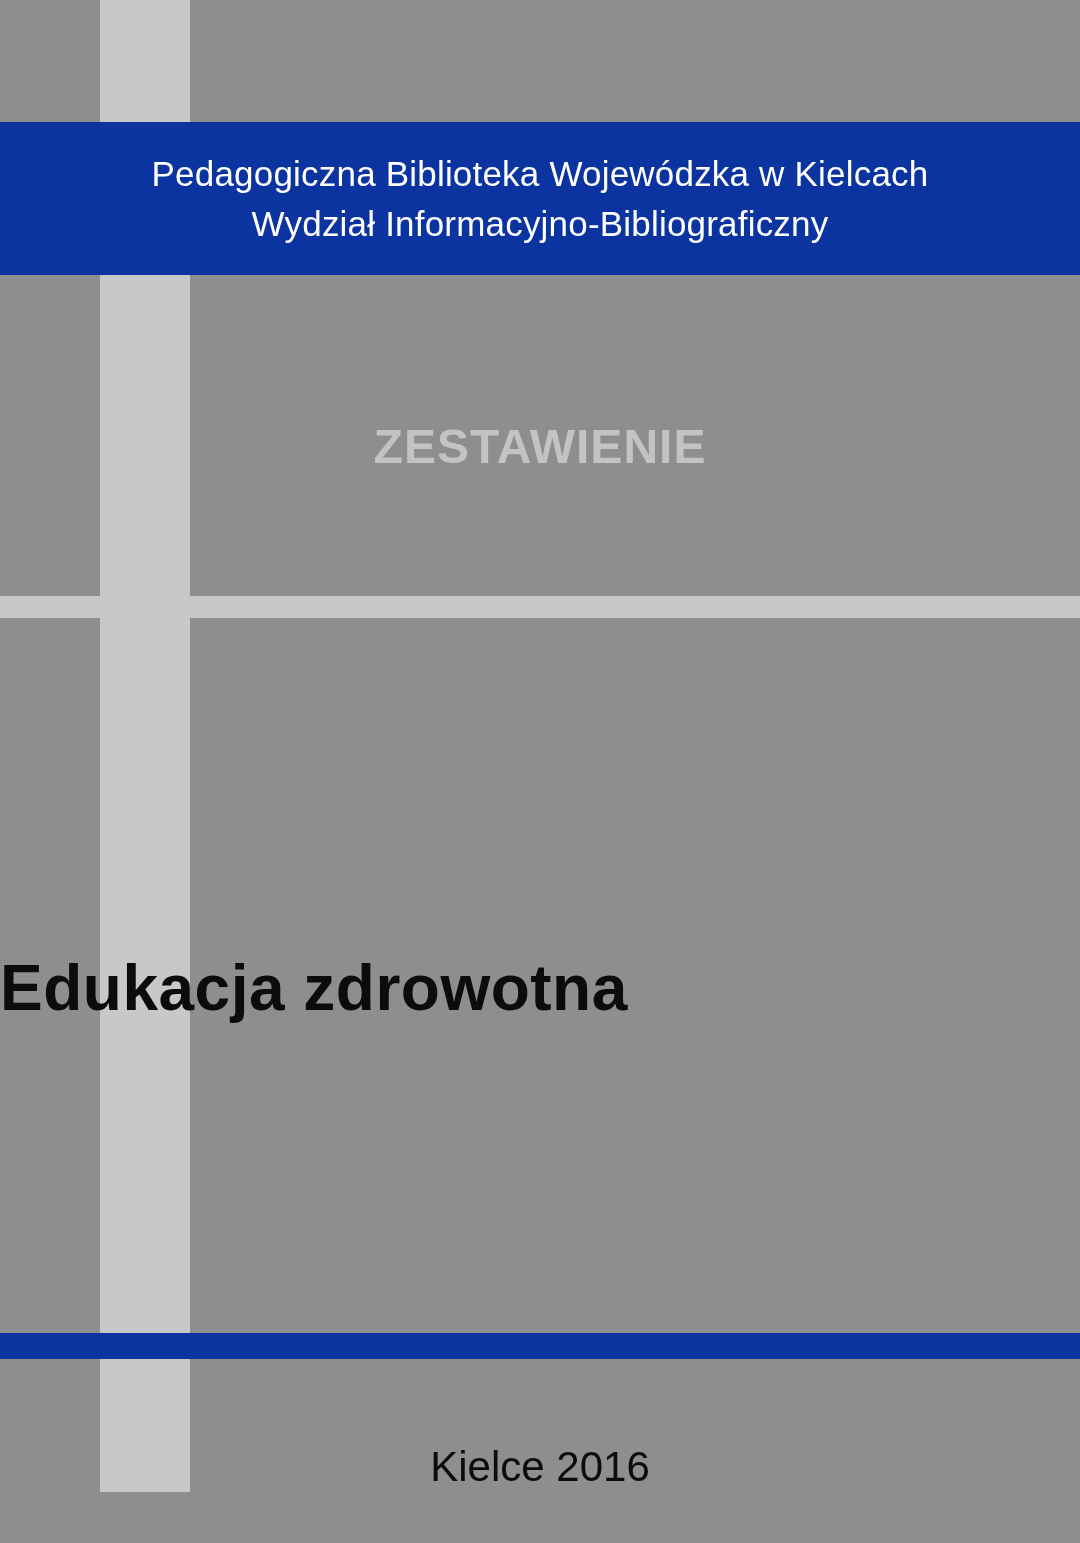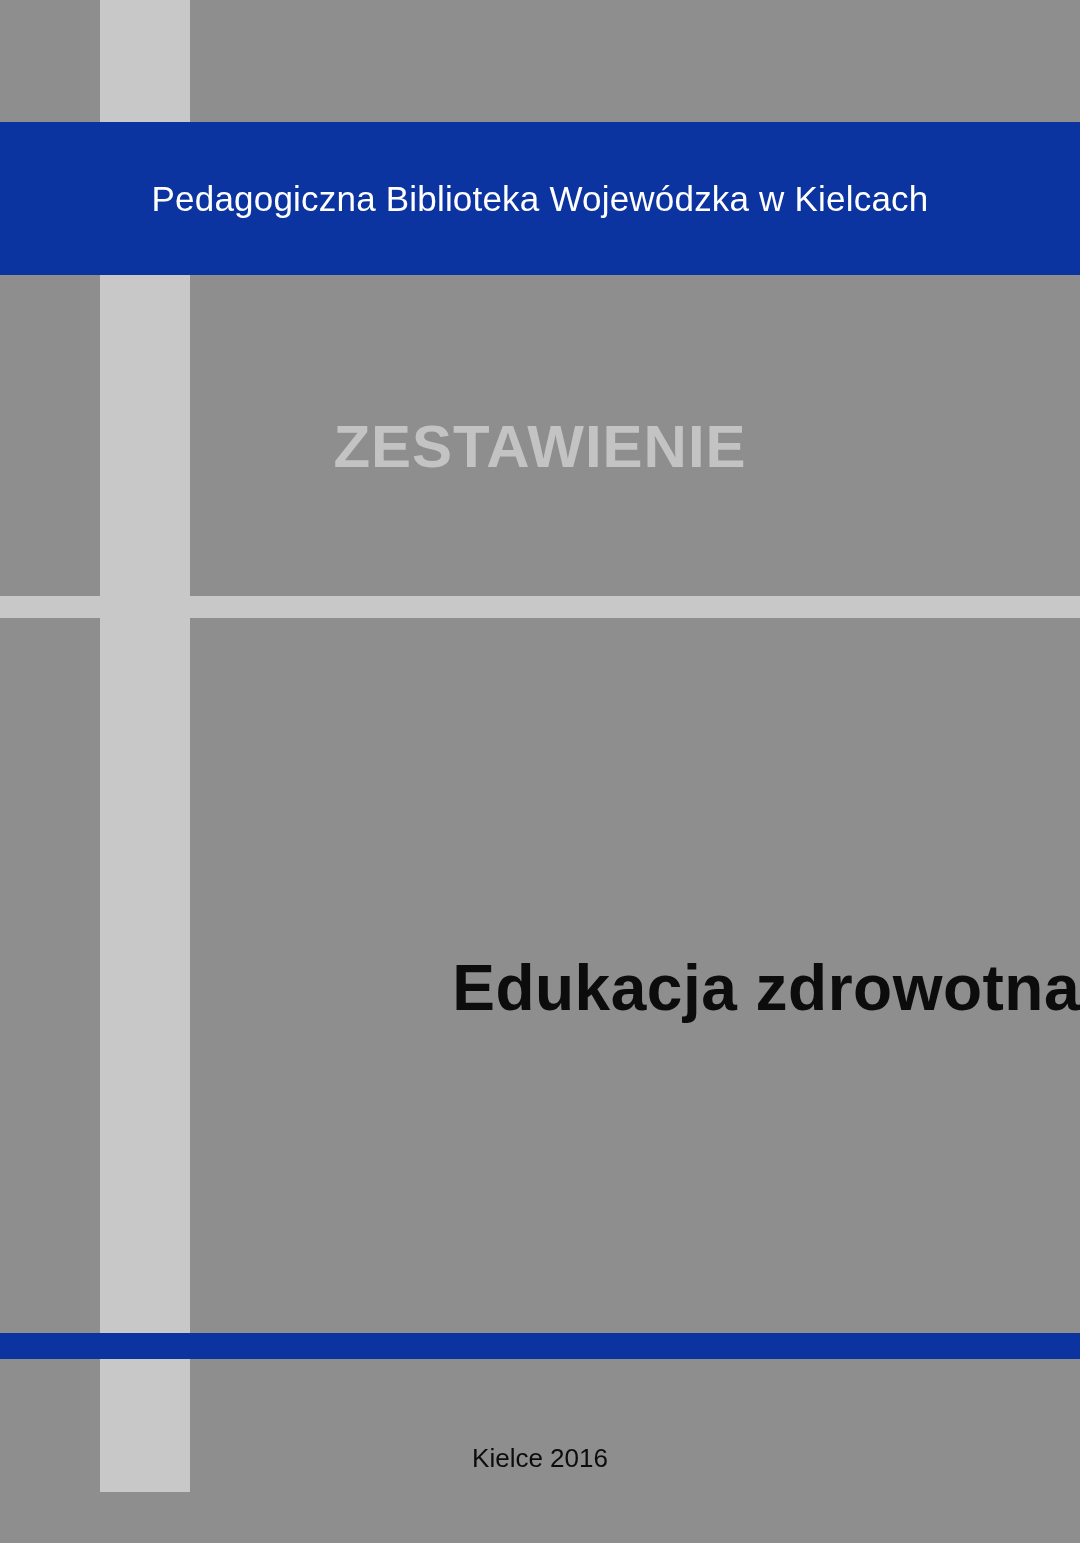--- a/index.html
+++ b/index.html
@@ -79,64 +79,65 @@
 
   
   .ghost-title {
     position: absolute;
     left: 0;
     top: 405px;
     width: 1080px;
     z-index: 2;
     text-align: center;
     color: #c3c3c3;
-    font-size: 60px;
+    font-size: 48px;
     line-height: 83px;
     font-weight: bold;
     letter-spacing: 1px;
   }
 
   
   .main-title {
     position: absolute;
     left: 0;
     top: 945px;
     width: 1080px;
     z-index: 4;
-    text-align: right;
+    text-align: left;
     color: #0c0c0c;
     font-size: 64px;
     line-height: 86px;
     font-weight: bold;
     letter-spacing: 0.5px;
   }
 
   
   .imprint {
     position: absolute;
     left: 0;
     top: 1443px;
     width: 1080px;
     z-index: 4;
     text-align: center;
     color: #0c0c0c;
-    font-size: 26px;
+    font-size: 42px;
     font-weight: 400;
   }
 </style>
 </head>
 <body>
 
 <div class="cover">
 
   <div class="v-stripe"></div>
   <div class="h-stripe"></div>
 
   <div class="blue-band">
     <div class="line">Pedagogiczna Biblioteka Wojewódzka w Kielcach</div>
+    <div class="line">Wydział Informacyjno-Bibliograficzny</div>
   </div>
 
   <div class="ghost-title">
     <div>ZESTAWIENIE</div>
   </div>
 
   <div class="main-title">
     <div>Edukacja zdrowotna</div>
   </div>
 

